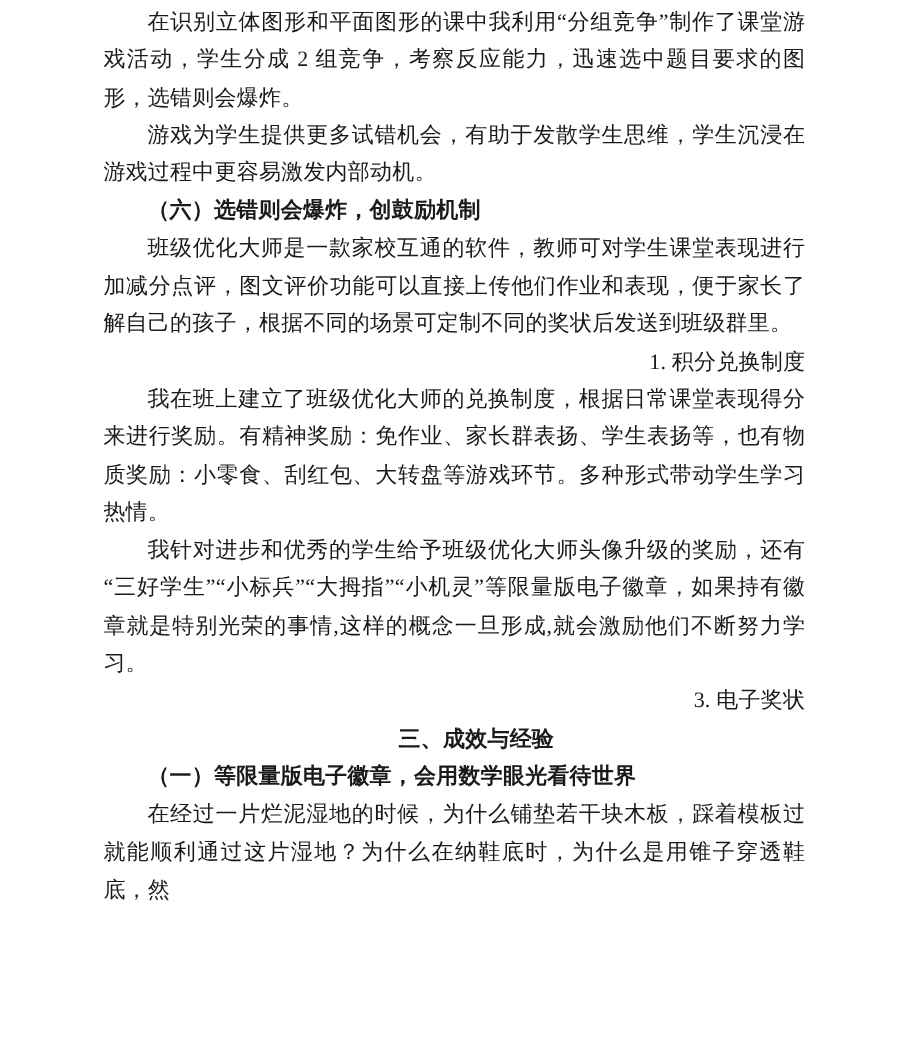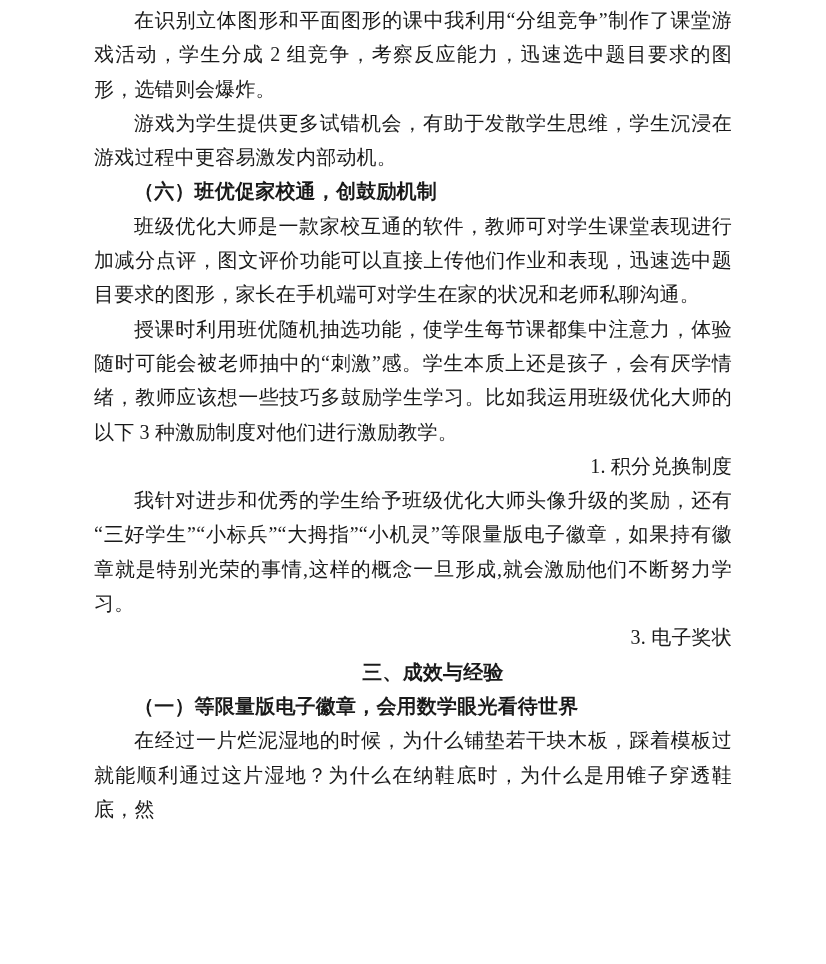--- a/index.html
+++ b/index.html
@@ -49,23 +49,23 @@
     text-align: center;
   }
 </style>
 </head>
 <body>
 
 <main class="page">
   <div class="doc">
     <p class="body-par">在识别立体图形和平面图形的课中我利用“分组竞争”制作了课堂游戏活动，学生分成 2 组竞争，考察反应能力，迅速选中题目要求的图形，选错则会爆炸。</p>
     <p class="body-par">游戏为学生提供更多试错机会，有助于发散学生思维，学生沉浸在游戏过程中更容易激发内部动机。</p>
-    <p class="kai-heading">（六）班优促家校通，创鼓励机制</p>
-    <p class="body-par">班级优化大师是一款家校互通的软件，教师可对学生课堂表现进行加减分点评，图文评价功能可以直接上传他们作业和表现，迅速选中题目要求的图形，家长在手机端可对学生在家的状况和老师私聊沟通。</p>
-    <p class="body-par">授课时利用班优随机抽选功能，使学生每节课都集中注意力，体验随时可能会被老师抽中的“刺激”感。学生本质上还是孩子，会有厌学情绪，教师应该想一些技巧多鼓励学生学习。比如我运用班级优化大师的以下 3 种激励制度对他们进行激励教学。</p>
+    <p class="kai-heading">（六）选错则会爆炸，创鼓励机制</p>
+    <p class="body-par">班级优化大师是一款家校互通的软件，教师可对学生课堂表现进行加减分点评，图文评价功能可以直接上传他们作业和表现，便于家长了解自己的孩子，根据不同的场景可定制不同的奖状后发送到班级群里。</p>
     <p class="sub-heading">1. 积分兑换制度</p>
+    <p class="body-par">我在班上建立了班级优化大师的兑换制度，根据日常课堂表现得分来进行奖励。有精神奖励：免作业、家长群表扬、学生表扬等，也有物质奖励：小零食、刮红包、大转盘等游戏环节。多种形式带动学生学习热情。</p>
     <p class="body-par">我针对进步和优秀的学生给予班级优化大师头像升级的奖励，还有“三好学生”“小标兵”“大拇指”“小机灵”等限量版电子徽章，如果持有徽章就是特别光荣的事情,这样的概念一旦形成,就会激励他们不断努力学习。</p>
     <p class="sub-heading">3. 电子奖状</p>
     <p class="hei-heading">三、成效与经验</p>
     <p class="kai-heading">（一）等限量版电子徽章，会用数学眼光看待世界</p>
     <p class="body-par">在经过一片烂泥湿地的时候，为什么铺垫若干块木板，踩着模板过就能顺利通过这片湿地？为什么在纳鞋底时，为什么是用锥子穿透鞋底，然</p>
   </div>
 </main>
 
 </body></html>

